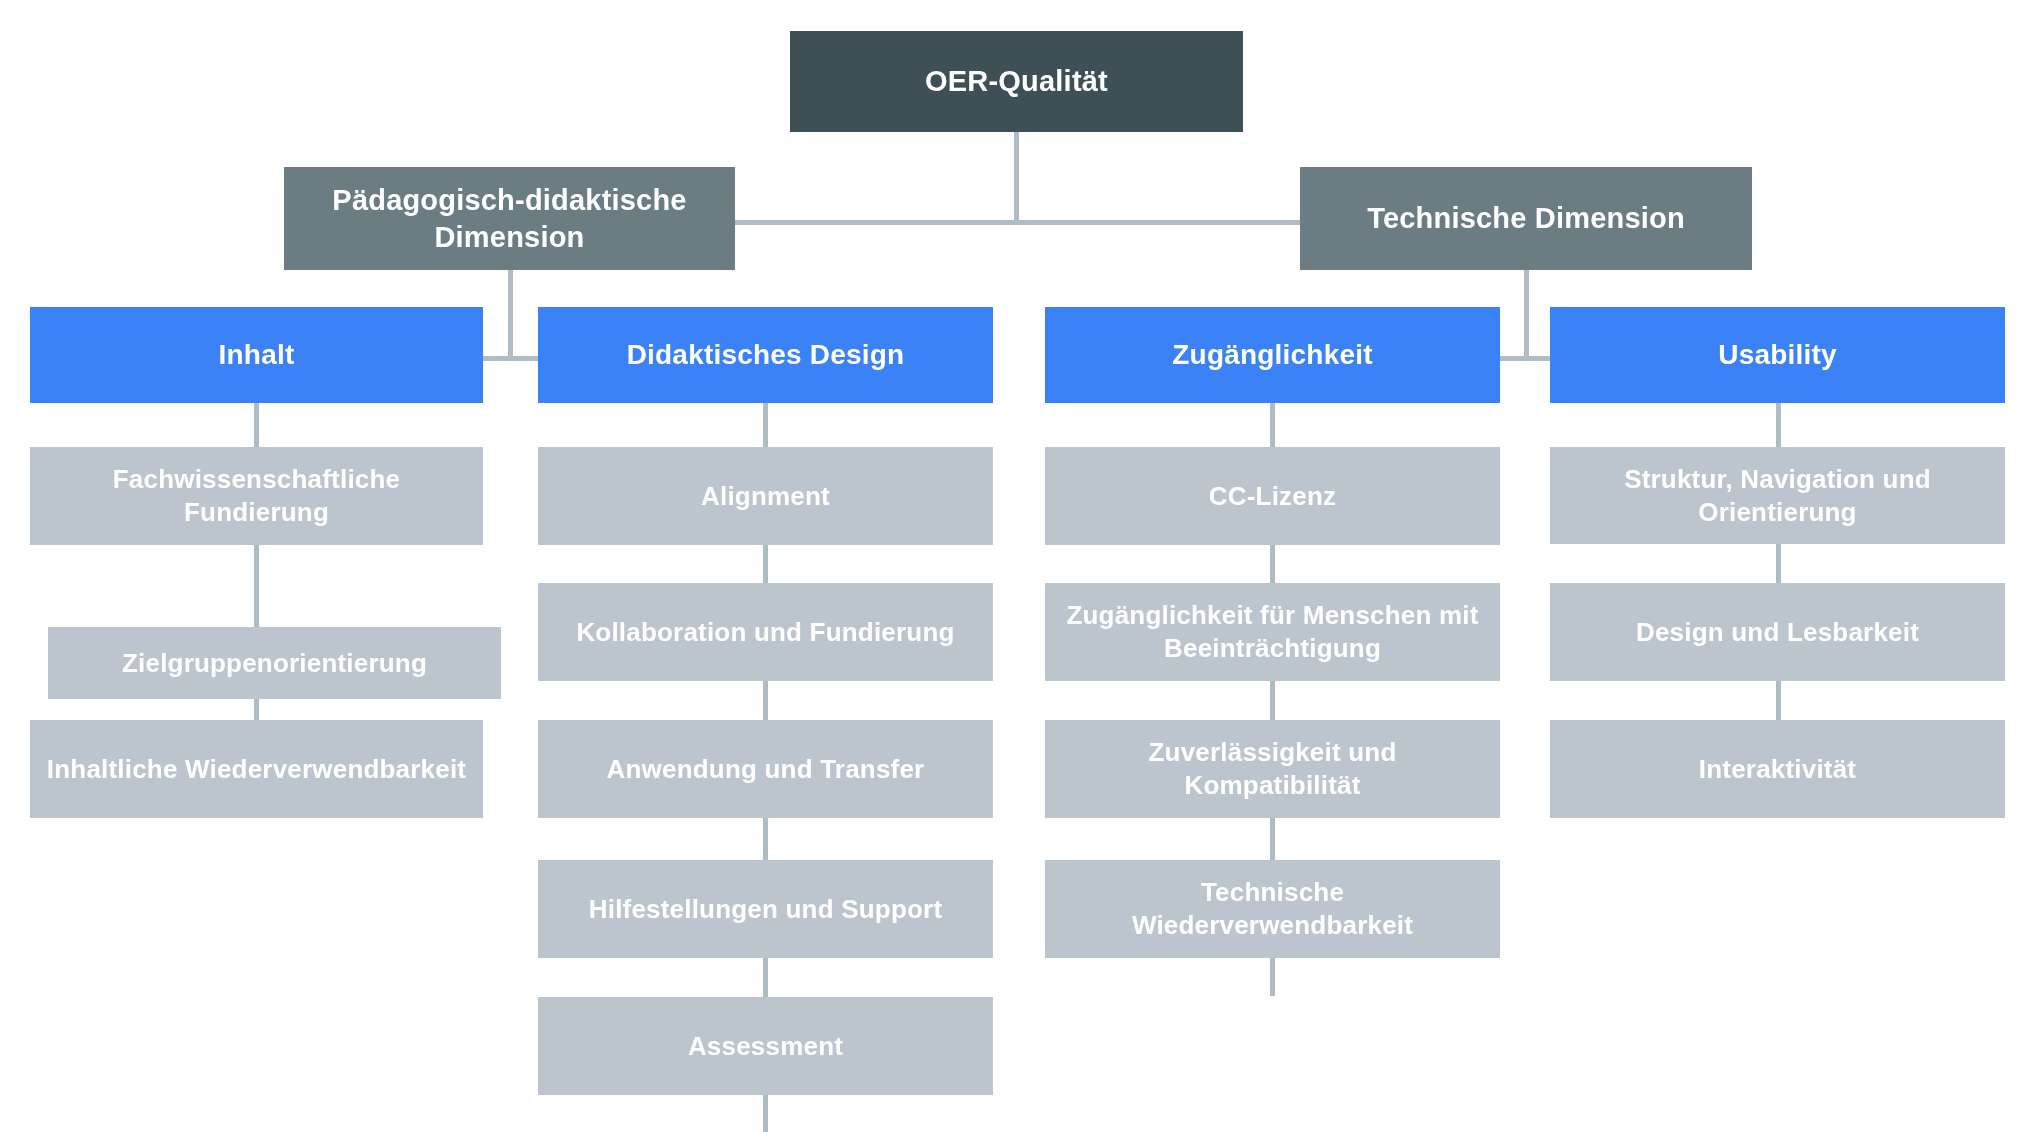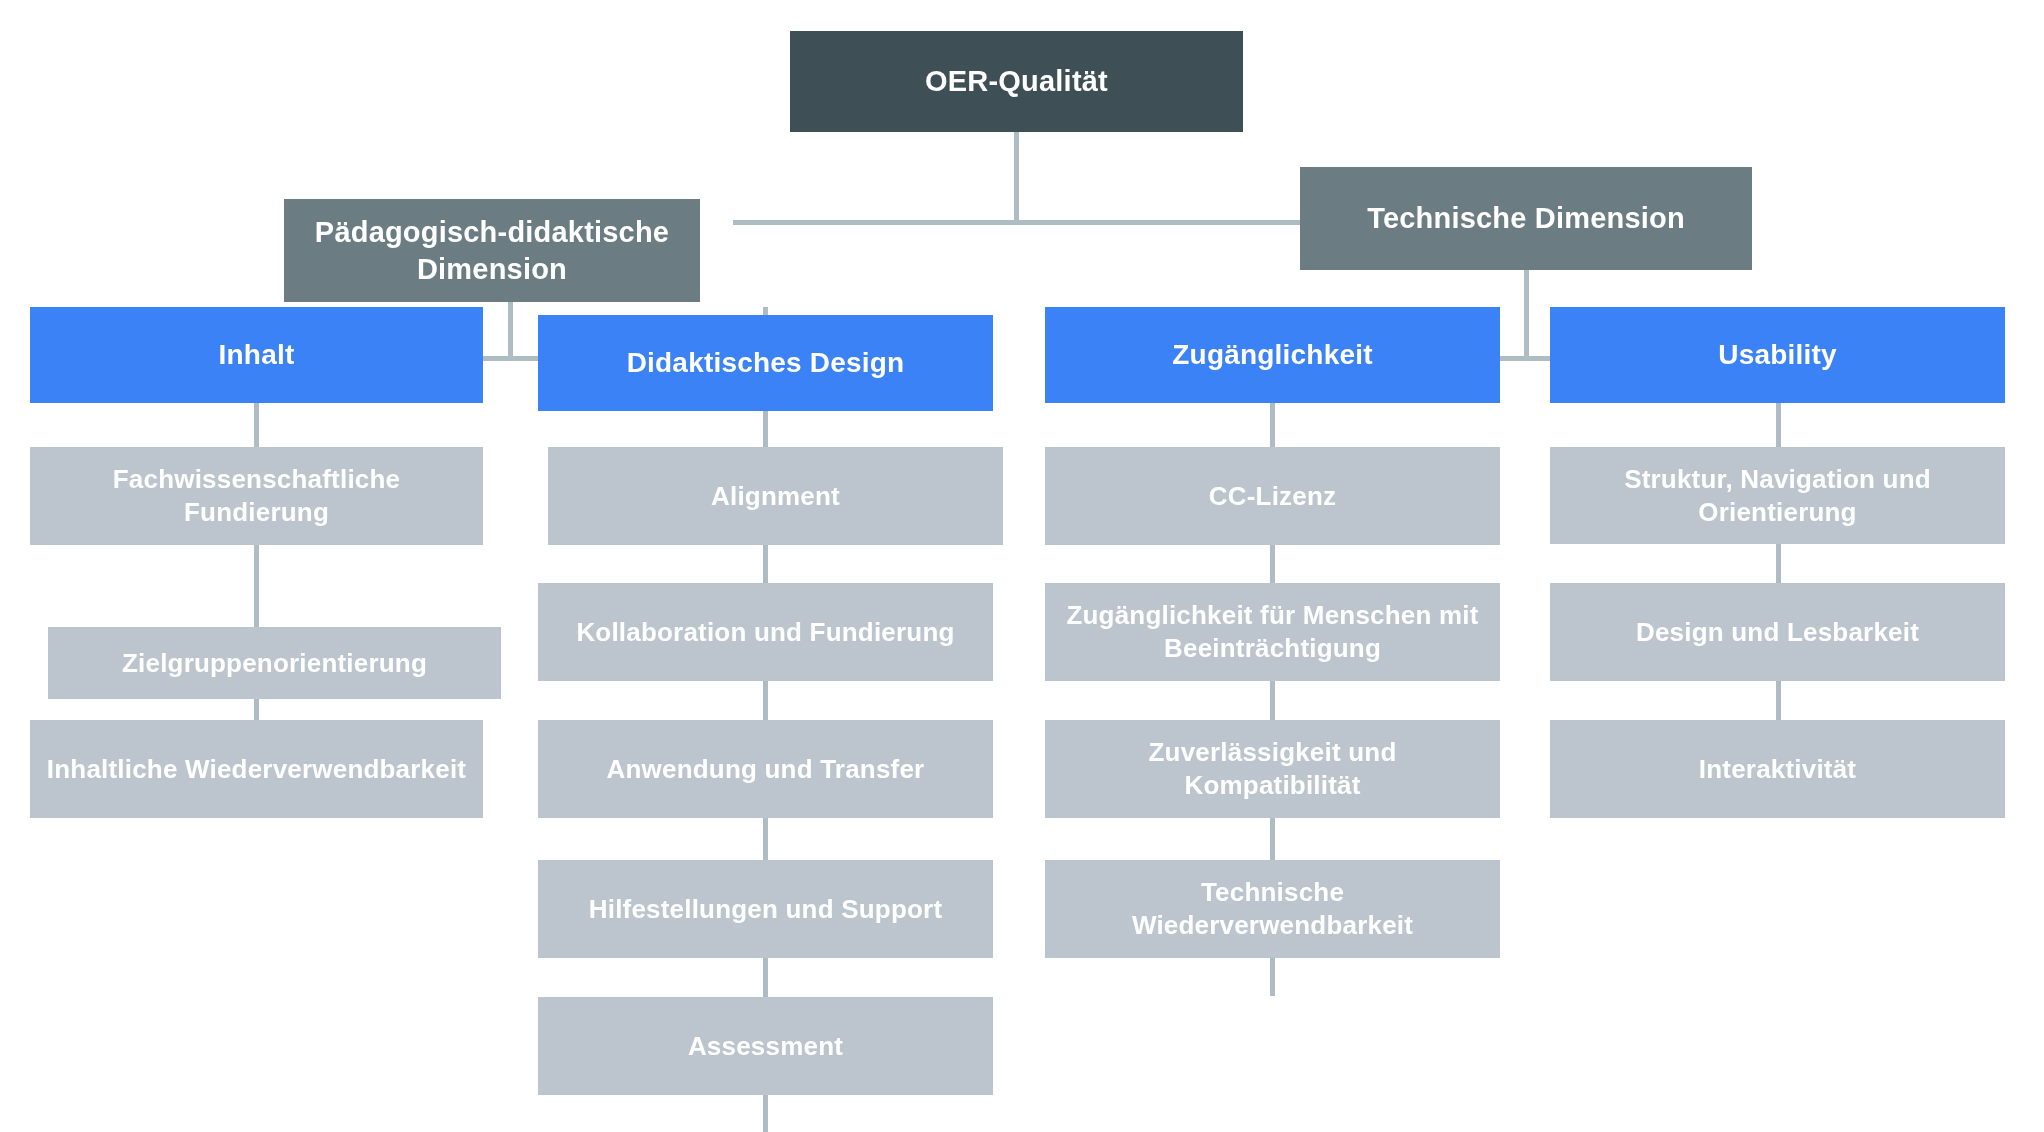--- a/index.html
+++ b/index.html
@@ -59,31 +59,31 @@
   <div class="conn conn-v" style="left:1270px; top:307px; height:52px;"></div>
   <div class="conn conn-v" style="left:1776px; top:307px; height:52px;"></div>
 
   <div class="conn conn-v" style="left:254px; top:403px; height:320px;"></div>
   <div class="conn conn-v" style="left:763px; top:403px; height:865px;"></div>
   <div class="conn conn-v" style="left:1270px; top:403px; height:593px;"></div>
   <div class="conn conn-v" style="left:1776px; top:403px; height:320px;"></div>
 
   <div class="node lvl-root" style="left:790px; top:31px; width:453px; height:101px;">OER-Qualität</div>
 
-  <div class="node lvl-dim" style="left:284px; top:167px; width:416px; height:103px;margin-top:32px;">Pädagogisch-didaktische Dimension</div>
+  <div class="node lvl-dim" style="left:284px; top:167px; width:451px; height:103px;">Pädagogisch-didaktische Dimension</div>
 
   <div class="node lvl-dim" style="left:1300px; top:167px; width:452px; height:103px;">Technische Dimension</div>
 
   <div class="node lvl-cat" style="left:30px; top:307px; width:453px; height:96px;">Inhalt</div>
   <div class="node lvl-leaf" style="left:30px; top:447px; width:453px; height:98px;">Fachwissenschaftliche Fundierung</div>
   <div class="node lvl-leaf" style="left:48px; top:583px; width:453px; height:72px;margin-top:44px;">Zielgruppenorientierung</div>
   <div class="node lvl-leaf" style="left:30px; top:720px; width:453px; height:98px;">Inhaltliche Wiederverwendbarkeit</div>
 
-  <div class="node lvl-cat" style="left:538px; top:307px; width:455px; height:96px;margin-top:8px;">Didaktisches Design</div>
-  <div class="node lvl-leaf" style="left:538px; top:447px; width:455px; height:98px;margin-left:10px;">Alignment</div>
+  <div class="node lvl-cat" style="left:538px; top:307px; width:455px; height:96px;">Didaktisches Design</div>
+  <div class="node lvl-leaf" style="left:538px; top:447px; width:455px; height:98px;">Alignment</div>
   <div class="node lvl-leaf" style="left:538px; top:583px; width:455px; height:98px;">Kollaboration und Fundierung</div>
   <div class="node lvl-leaf" style="left:538px; top:720px; width:455px; height:98px;">Anwendung und Transfer</div>
   <div class="node lvl-leaf" style="left:538px; top:860px; width:455px; height:98px;">Hilfestellungen und Support</div>
   <div class="node lvl-leaf" style="left:538px; top:997px; width:455px; height:98px;">Assessment</div>
 
   <div class="node lvl-cat" style="left:1045px; top:307px; width:455px; height:96px;">Zugänglichkeit</div>
   <div class="node lvl-leaf" style="left:1045px; top:447px; width:455px; height:98px;">CC-Lizenz</div>
   <div class="node lvl-leaf" style="left:1045px; top:583px; width:455px; height:98px;">Zugänglichkeit für Menschen mit Beeinträchtigung</div>
   <div class="node lvl-leaf" style="left:1045px; top:720px; width:455px; height:98px;">Zuverlässigkeit und Kompatibilität</div>
   <div class="node lvl-leaf" style="left:1045px; top:860px; width:455px; height:98px;">Technische Wiederverwendbarkeit</div>

